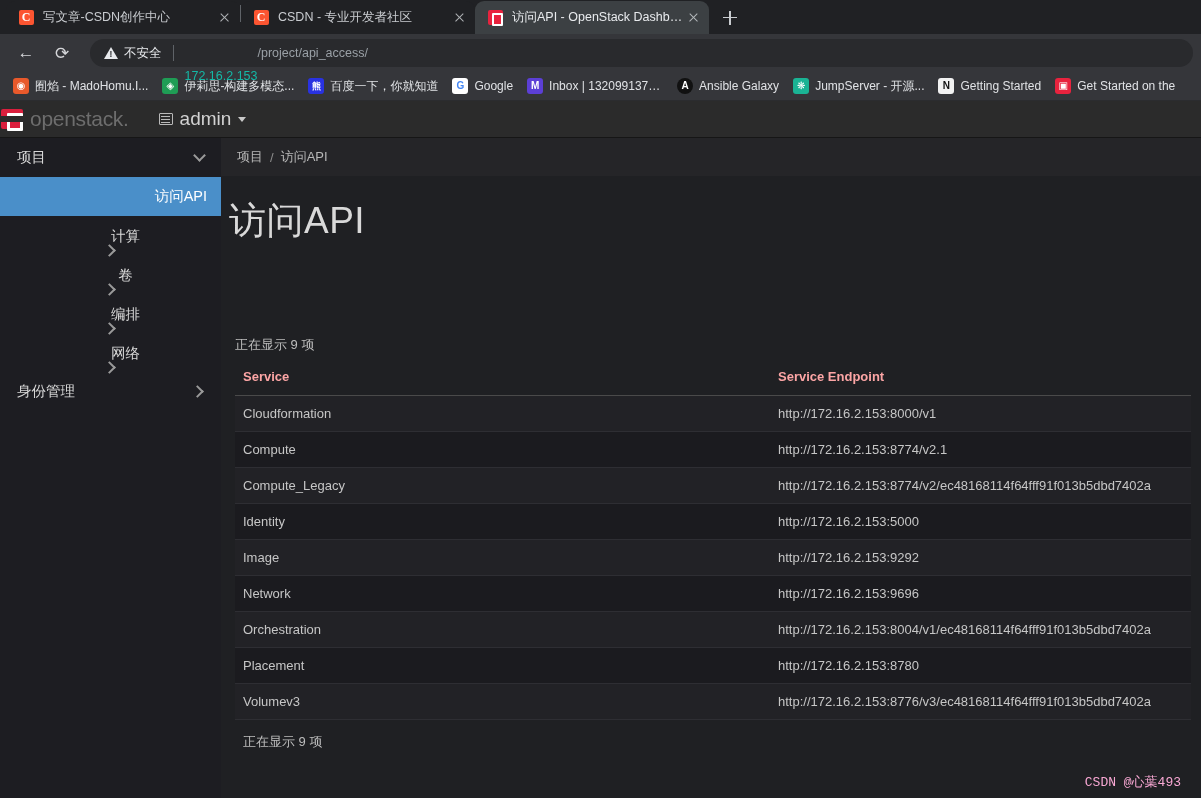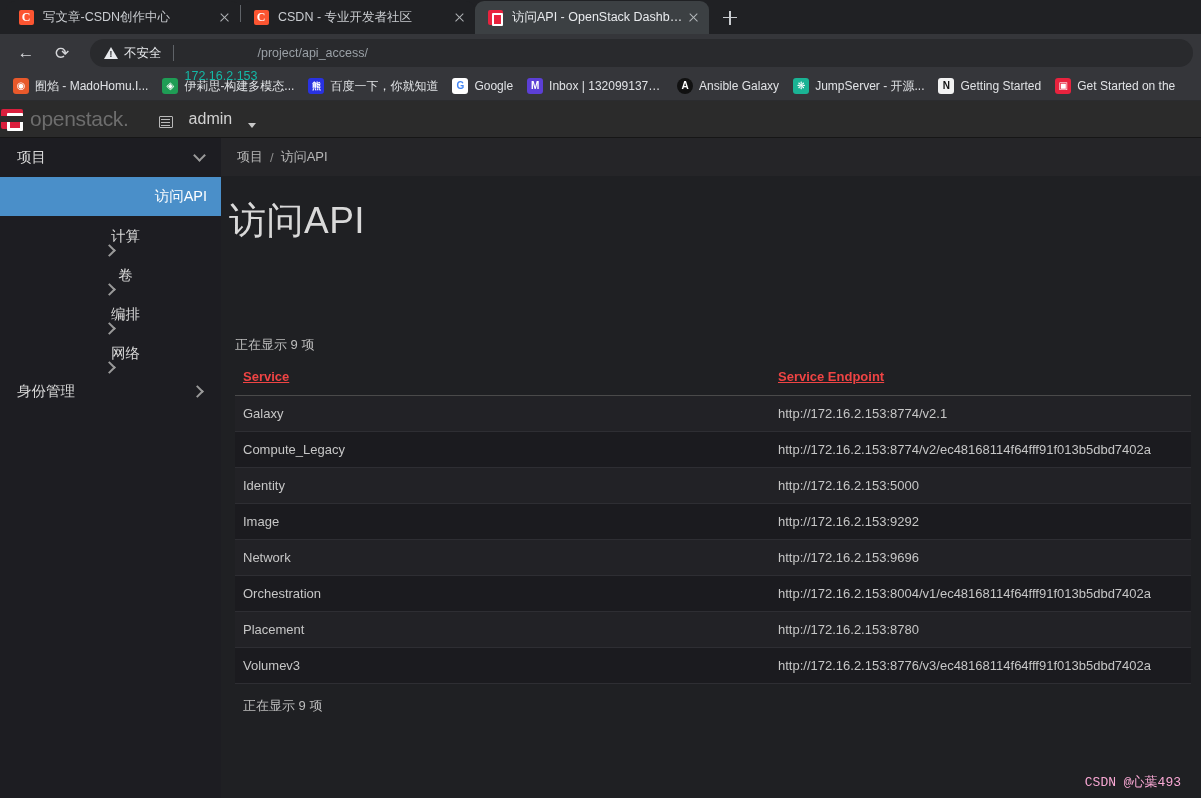--- a/index.html
+++ b/index.html
@@ -234,24 +234,23 @@
   }
   .os-logo-text {
     color: #6d6d6d;
     font-size: 21px;
     letter-spacing: -0.3px;
     font-weight: normal;
   }
   .os-admin {
     margin-left: 30px;
     display: flex;
-    align-items: flex-end;
+    align-items: center;
     color: #d2d2d2;
-    font-size: 16px;
-    gap: 9px;
+    font-size: 19px;
   }
   .admin-icon {
     width: 14px; height: 12px;
     border: 1.3px solid #b9b9b9;
     margin-right: 7px;
     position: relative;
     border-radius: 1px;
   }
   .admin-icon::before {
     content: "";
@@ -342,25 +341,24 @@
     padding-bottom: 15px;
   }
   table.apitable {
     width: 100%;
     border-collapse: collapse;
     table-layout: fixed;
   }
   table.apitable th {
     text-align: left;
     font-size: 13px;
-    color: #ef4444;
+    color: #fca5a5;
     font-weight: bold;
     padding: 0 0 11px 8px;
     border-bottom: 1px solid #4a4a4a;
-    text-decoration: underline;
   }
   table.apitable td {
     font-size: 13px;
     color: #c6c6c6;
     padding: 10px 0 10px 8px;
     border-bottom: 1px solid #2e2e33;
     height: 35px;
     white-space: nowrap;
     overflow: hidden;
     text-overflow: ellipsis;
@@ -520,21 +518,25 @@
 
         <table class="apitable">
           <thead>
             <tr>
               <th class="col-service">Service</th>
               <th>Service Endpoint</th>
             </tr>
           </thead>
           <tbody>
             <tr>
-              <td>Galaxy</td>
+              <td>Cloudformation</td>
+              <td>http://172.16.2.153:8000/v1</td>
+            </tr>
+            <tr>
+              <td>Compute</td>
               <td>http://172.16.2.153:8774/v2.1</td>
             </tr>
             <tr>
               <td>Compute_Legacy</td>
               <td>http://172.16.2.153:8774/v2/ec48168114f64fff91f013b5dbd7402a</td>
             </tr>
             <tr>
               <td>Identity</td>
               <td>http://172.16.2.153:5000</td>
             </tr>

